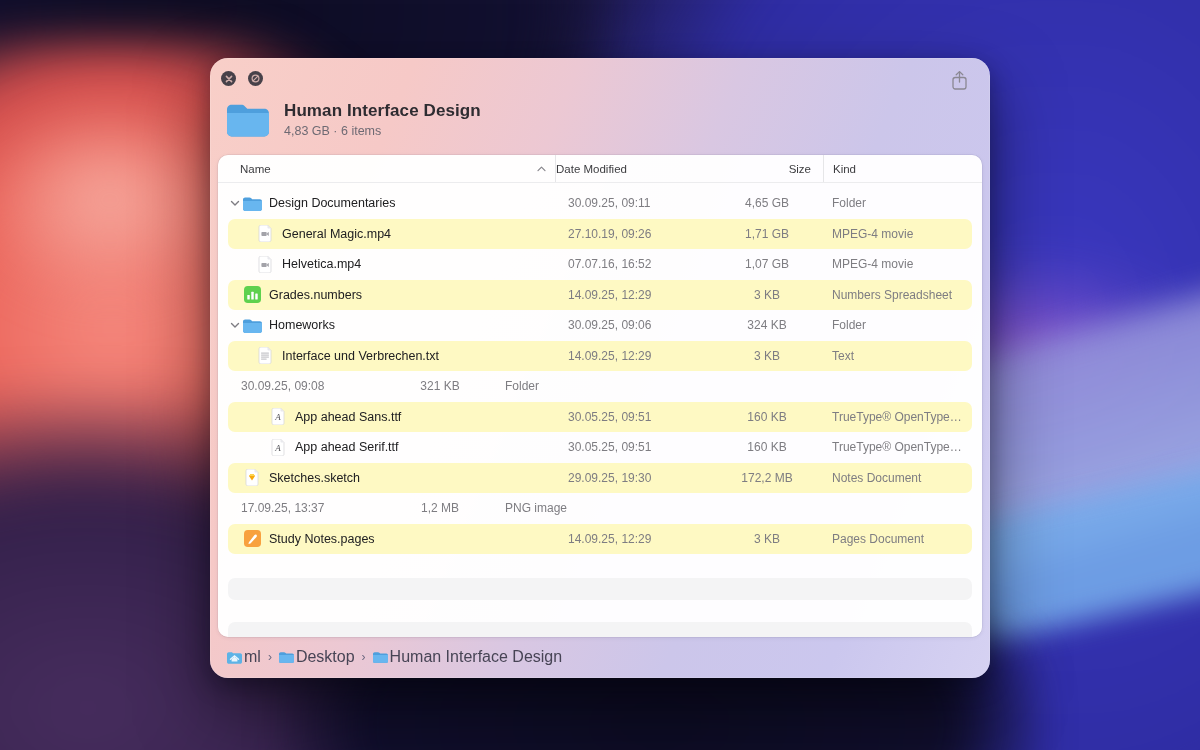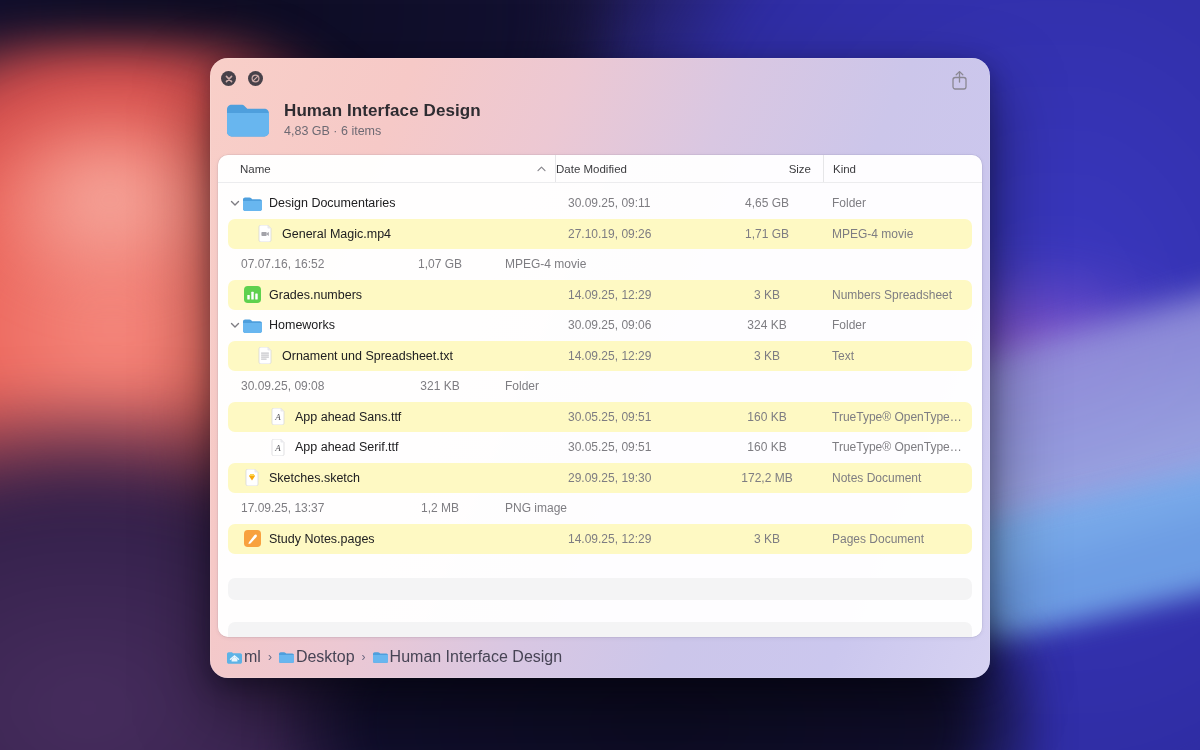--- a/index.html
+++ b/index.html
@@ -186,20 +186,33 @@
                   <path d="M9.1 8.1 L10.8 6.9 L10.8 11 L9.1 9.8 Z" fill="#a3a3a9"></path>
                 </svg>
 </span>
               <span class="fname">General Magic.mp4</span>
             </span>
             <span class="cell-date">27.10.19, 09:26</span>
             <span class="cell-size">1,71 GB</span>
             <span class="cell-kind">MPEG-4 movie</span>
           </div>
           <div class="row">
+            <span class="cell-name">
+              <span class="indent" style="width: 13px;"></span>
+              <span class="disclosure"></span>
+              <span class="row-icon">
+  <svg width="14" height="17" viewBox="0 0 14 17">
+                  <path d="M1 2 C1 .9 1.9 0 3 0 L9.5 0 L13 3.5 L13 15 C13 16.1 12.1 17 11 17 L3 17 C1.9 17 1 16.1 1 15 Z" fill="#ffffff" stroke="#d3d3d7" stroke-width=".7"></path>
+                  <path d="M9.5 0 L13 3.5 L10.5 3.5 C9.95 3.5 9.5 3.05 9.5 2.5 Z" fill="#e9e9ed"></path>
+                  <rect x="3.4" y="6.9" width="5.3" height="4.1" rx=".9" fill="#a3a3a9"></rect>
+                  <path d="M9.1 8.1 L10.8 6.9 L10.8 11 L9.1 9.8 Z" fill="#a3a3a9"></path>
+                </svg>
+</span>
+              <span class="fname">Helvetica.mp4</span>
+            </span>
             <span class="cell-date">07.07.16, 16:52</span>
             <span class="cell-size">1,07 GB</span>
             <span class="cell-kind">MPEG-4 movie</span>
           </div>
           <div class="row alt">
             <span class="cell-name">
               <span class="indent" style="width: 0px;"></span>
               <span class="disclosure"></span>
               <span class="row-icon">
   <svg width="17" height="17" viewBox="0 0 16 16">
@@ -244,21 +257,21 @@
                   <path d="M1 2 C1 .9 1.9 0 3 0 L9.5 0 L13 3.5 L13 15 C13 16.1 12.1 17 11 17 L3 17 C1.9 17 1 16.1 1 15 Z" fill="#ffffff" stroke="#d3d3d7" stroke-width=".7"></path>
                   <path d="M9.5 0 L13 3.5 L10.5 3.5 C9.95 3.5 9.5 3.05 9.5 2.5 Z" fill="#e9e9ed"></path>
                   <g stroke="#b4b4ba" stroke-width=".95" stroke-linecap="round">
                     <path d="M3.5 6.1 H10.5"></path>
                     <path d="M3.5 8.1 H10.5"></path>
                     <path d="M3.5 10.1 H10.5"></path>
                     <path d="M3.5 12.1 H8.2"></path>
                   </g>
                 </svg>
 </span>
-              <span class="fname">Ornament und Spreadsheet.txt</span>
+              <span class="fname">Interface und Verbrechen.txt</span>
             </span>
             <span class="cell-date">14.09.25, 12:29</span>
             <span class="cell-size">3 KB</span>
             <span class="cell-kind">Text</span>
           </div>
           <div class="row">
             <span class="cell-date">30.09.25, 09:08</span>
             <span class="cell-size">321 KB</span>
             <span class="cell-kind">Folder</span>
           </div>

